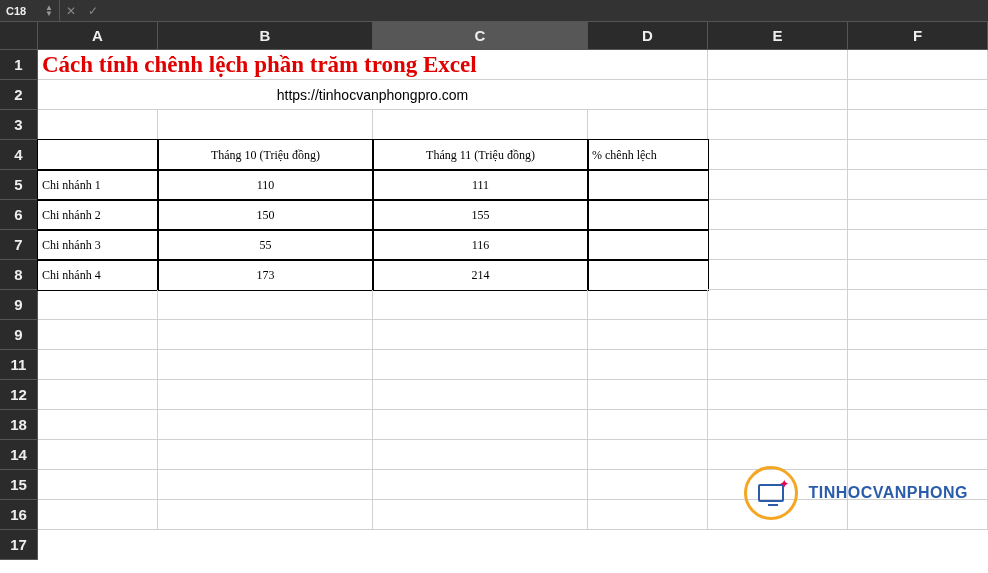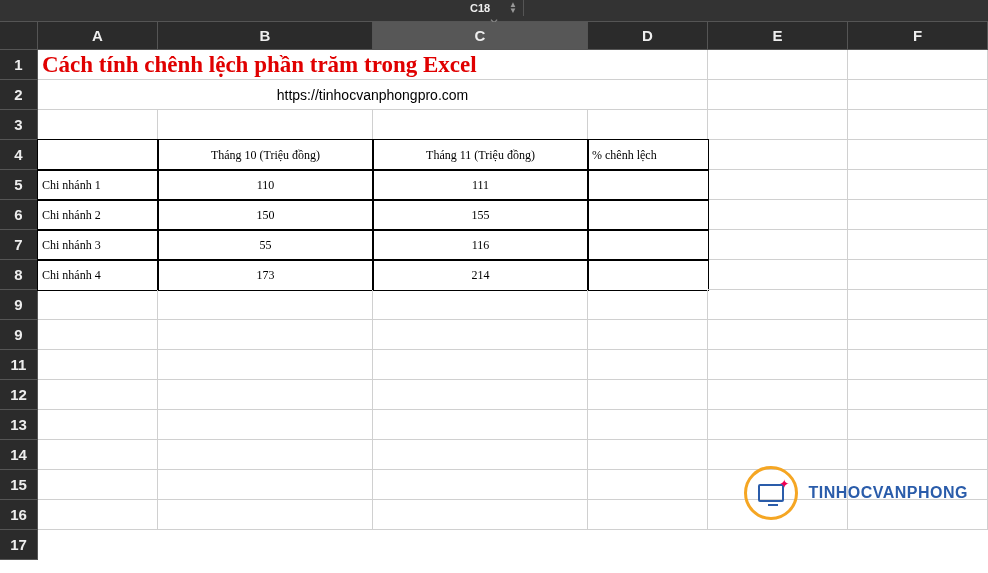--- a/index.html
+++ b/index.html
@@ -12,21 +12,20 @@
     position: relative;
   }
   .formula-bar {
     height: 22px;
     background: #333;
     display: flex;
     align-items: center;
     color: #ccc;
     font-size: 11px;
     border-bottom: 1px solid #555;
-    flex-direction: column;
   }
   .name-box {
     width: 60px;
     padding: 2px 6px;
     color: #eee;
     font-weight: bold;
     border-right: 1px solid #555;
     display: flex;
     align-items: center;
     justify-content: space-between;
@@ -203,21 +202,21 @@
         <div class="row-h">3</div>
         <div class="row-h">4</div>
         <div class="row-h">5</div>
         <div class="row-h">6</div>
         <div class="row-h">7</div>
         <div class="row-h">8</div>
         <div class="row-h">9</div>
         <div class="row-h">9</div>
         <div class="row-h">11</div>
         <div class="row-h">12</div>
-        <div class="row-h">13</div>
+        <div class="row-h">18</div>
         <div class="row-h">14</div>
         <div class="row-h">15</div>
         <div class="row-h">16</div>
         <div class="row-h">17</div>
       </div>
       <div class="cells">
 
         <div class="row">
           <div class="cell title-cell" style="width:670px;">Cách tính chênh lệch phần trăm trong Excel</div>
           <div class="cell cE"></div>

